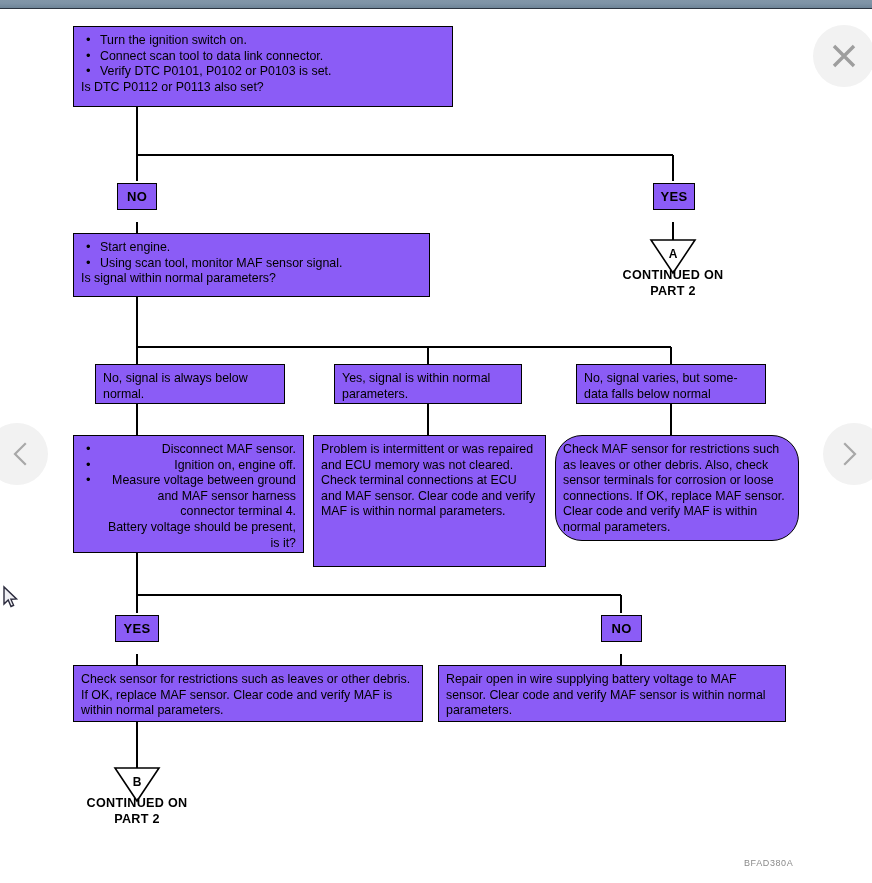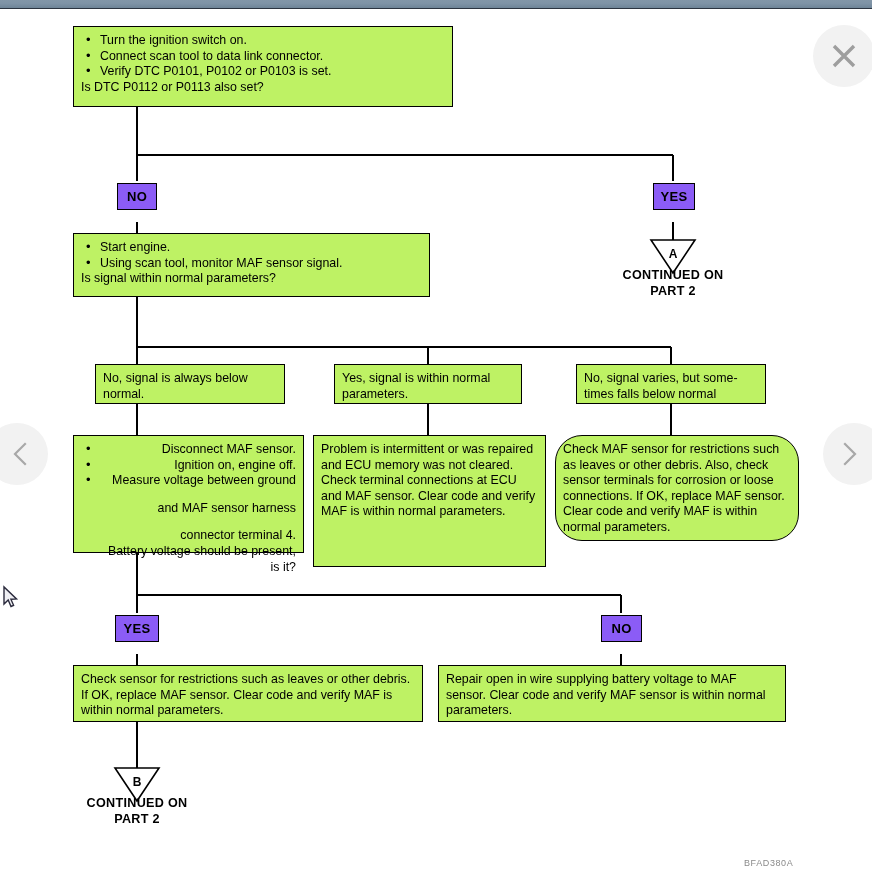--- a/index.html
+++ b/index.html
@@ -41,39 +41,39 @@
   
   #chart {
     position: absolute; left: 0; top: 9px;
     width: 872px; height: 874px;
   }
   #lines { position: absolute; left: 0; top: 0; }
 
   .node {
     position: absolute;
     border: 1.4px solid #000;
-    background: #bef264;
+    background: #8b5cf6;
     color: #000;
     font-size: 12.4px;
     line-height: 15.6px;
     padding: 6px 7px 5px 7px;
   }
   .node .lead {
     display: block;
     padding-left: 19px;
     position: relative;
   }
   .node .lead::before {
     content: "\2022";
     position: absolute;
     left: 5px; top: -1px;
     font-size: 13px;
   }
   .node .plain { display: block; }
-  .node .cont { display: block; padding-left: 19px; margin-top: 12px; }
+  .node .cont { display: block; padding-left: 19px; }
 
   
   .tag {
     position: absolute;
     border: 1.6px solid #000;
     background: #8b5cf6;
     font-size: 13px;
     font-weight: bold;
     letter-spacing: 0.3px;
     display: flex; align-items: center; justify-content: center;
@@ -180,21 +180,21 @@
       <span class="lead">Start engine.</span>
       <span class="lead">Using scan tool, monitor MAF sensor signal.</span>
       <span class="plain">Is signal within normal parameters?</span>
     </div>
     <div class="node" style="left:334px; top:355px; width:188px; height:40px;">
       <span class="plain">Yes, signal is within normal</span>
       <span class="plain">parameters.</span>
     </div>
     <div class="node" style="left:576px; top:355px; width:190px; height:40px;">
       <span class="plain">No, signal varies, but some-</span>
-      <span class="plain">times falls below normal</span>
+      <span class="plain">data falls below normal</span>
     </div>
 
     <div class="node" style="left:73px; top:426px; width:231px; height:118px;text-align:right;">
       <span class="lead">Disconnect MAF sensor.</span>
       <span class="lead">Ignition on, engine off.</span>
       <span class="lead">Measure voltage between ground</span>
       <span class="cont">and MAF sensor harness</span>
       <span class="cont">connector terminal 4.</span>
       <span class="plain">Battery voltage should be present,</span>
       <span class="plain">is it?</span>

